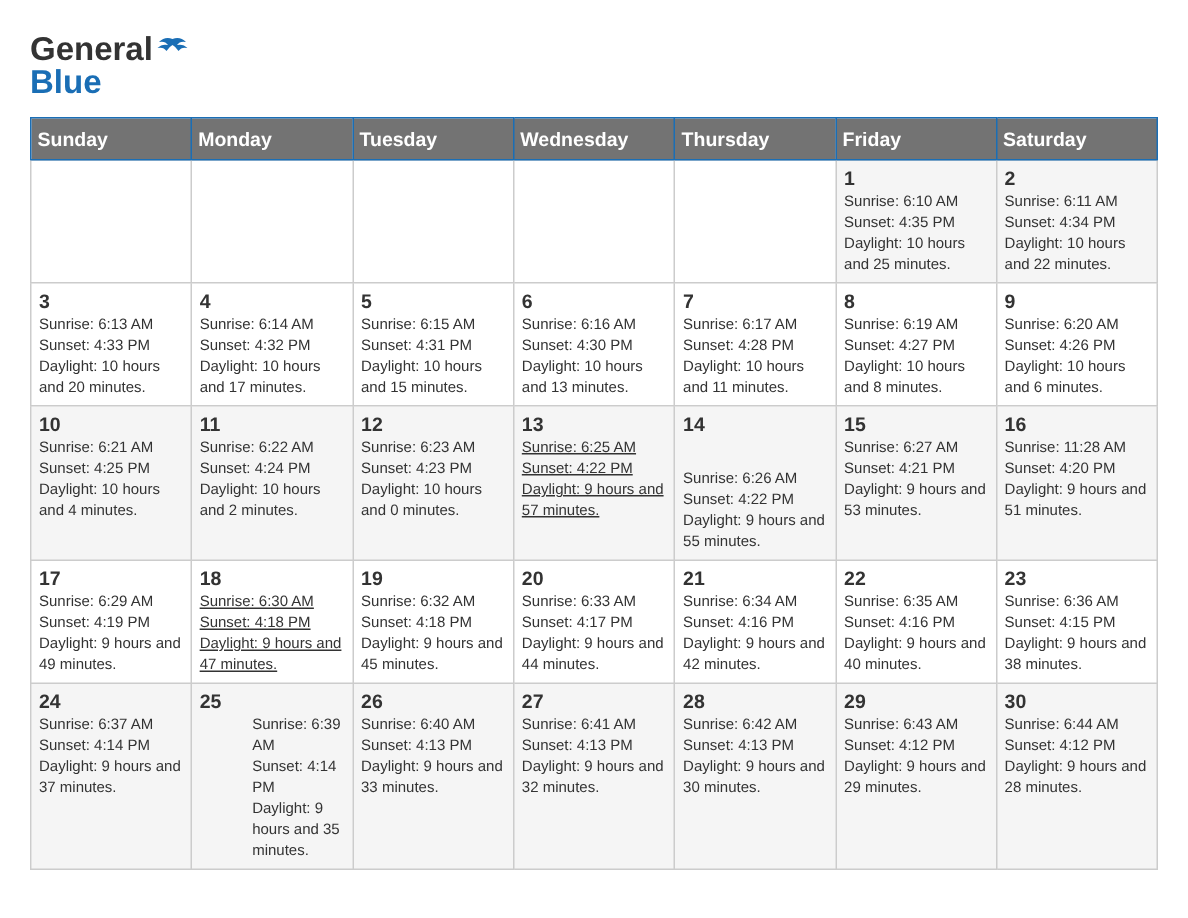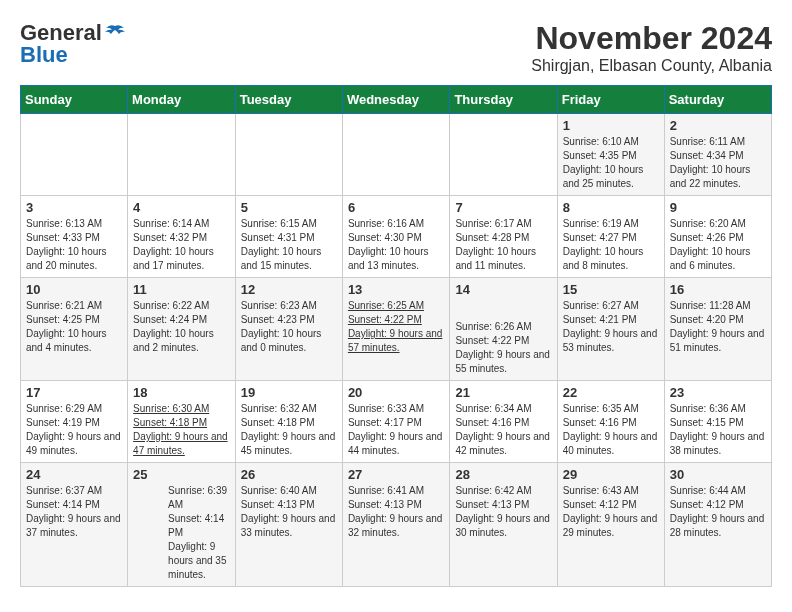--- a/index.html
+++ b/index.html
@@ -33,21 +33,21 @@
     .location-title {
       font-size: 16px;
       color: #333;
     }
     table {
       width: 100%;
       border-collapse: collapse;
       font-size: 11px;
     }
     thead tr th {
-      background-color: #15803d;
+      background-color: #737373;
       color: #fff;
       padding: 6px 4px;
       text-align: left;
       font-size: 13px;
       font-weight: bold;
       border: 1px solid #1a6eb5;
     }
     tbody tr td {
       border: 1px solid #ccc;
       padding: 4px 5px;
@@ -81,24 +81,20 @@
 <div class="header-area">
   <div class="logo">
     <div style="display:flex;align-items:center;">
       <span style="font-size:22px;font-weight:bold;color:#333;">General</span>
       <svg width="22" height="18" viewBox="0 0 22 18" style="margin:0 2px;">
         <path d="M11 2 Q16 0 20 4 Q16 3 14 6 Q18 5 21 8 Q17 7 15 10 Q13 7 11 6 Q9 7 7 10 Q5 7 1 8 Q4 5 8 6 Q6 3 2 4 Q6 0 11 2Z" fill="#1a6eb5"></path>
       </svg>
     </div>
     <span style="font-size:22px;font-weight:bold;color:#1a6eb5;margin-top:-4px;">Blue</span>
   </div>
-  <div class="title-area">
-    <div class="month-title">November 2024</div>
-    <div class="location-title">Shirgjan, Elbasan County, Albania</div>
-  </div>
 </div>
 
 <table>
   <thead>
     <tr id="weekday-header">
     <th>Sunday</th>
         <th>Monday</th>
         <th>Tuesday</th>
         <th>Wednesday</th>
         <th>Thursday</th>

